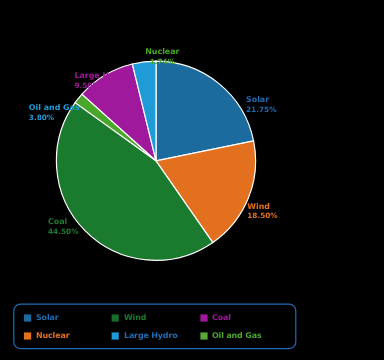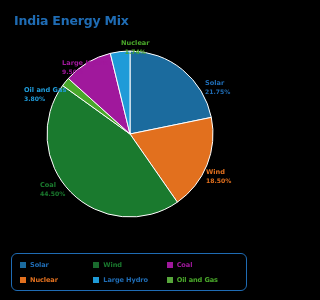--- a/index.html
+++ b/index.html
@@ -92,21 +92,20 @@
     font-weight: bold;
     white-space: nowrap;
     letter-spacing: -0.1px;
   }
 </style>
 </head>
 <body style="background: rgb(0, 0, 0);">
 
 <div id="root" style="background: rgb(0, 0, 0);">
 
-  <div id="chart-title" style="color: rgb(31, 108, 180);">India Energy Mix</div>
 
   <div id="pie-wrap">
     <svg id="pie" viewBox="0 0 168 168">
       <g id="pie-slices">
           <path d="M 84 84 L 84 1 A 83 83 0 0 1 165.3235621134927 67.40246267746639 Z" fill="#1b6b9e" stroke="#ffffff" stroke-width="1"></path>
           <path d="M 84 84 L 165.3235621134927 67.40246267746639 A 83 83 0 0 1 131.36336110985656 152.15946027058408 Z" fill="#e2701e" stroke="#ffffff" stroke-width="1"></path>
           <path d="M 84 84 L 131.36336110985656 152.15946027058408 A 83 83 0 0 1 16.63263864434559 35.51661496990251 Z" fill="#1a7a2e" stroke="#ffffff" stroke-width="1"></path>
           <path d="M 84 84 L 16.63263864434559 35.51661496990251 A 83 83 0 0 1 22.33763303690688 28.441449798353787 Z" fill="#49a82a" stroke="#ffffff" stroke-width="1"></path>
           <path d="M 84 84 L 22.33763303690688 28.441449798353787 A 83 83 0 0 1 64.33006515900442 3.364439213514558 Z" fill="#a0189c" stroke="#ffffff" stroke-width="1"></path>
           <path d="M 84 84 L 64.33006515900442 3.364439213514558 A 83 83 0 0 1 83.99999999999999 1 Z" fill="#1f9bd8" stroke="#ffffff" stroke-width="1"></path>

